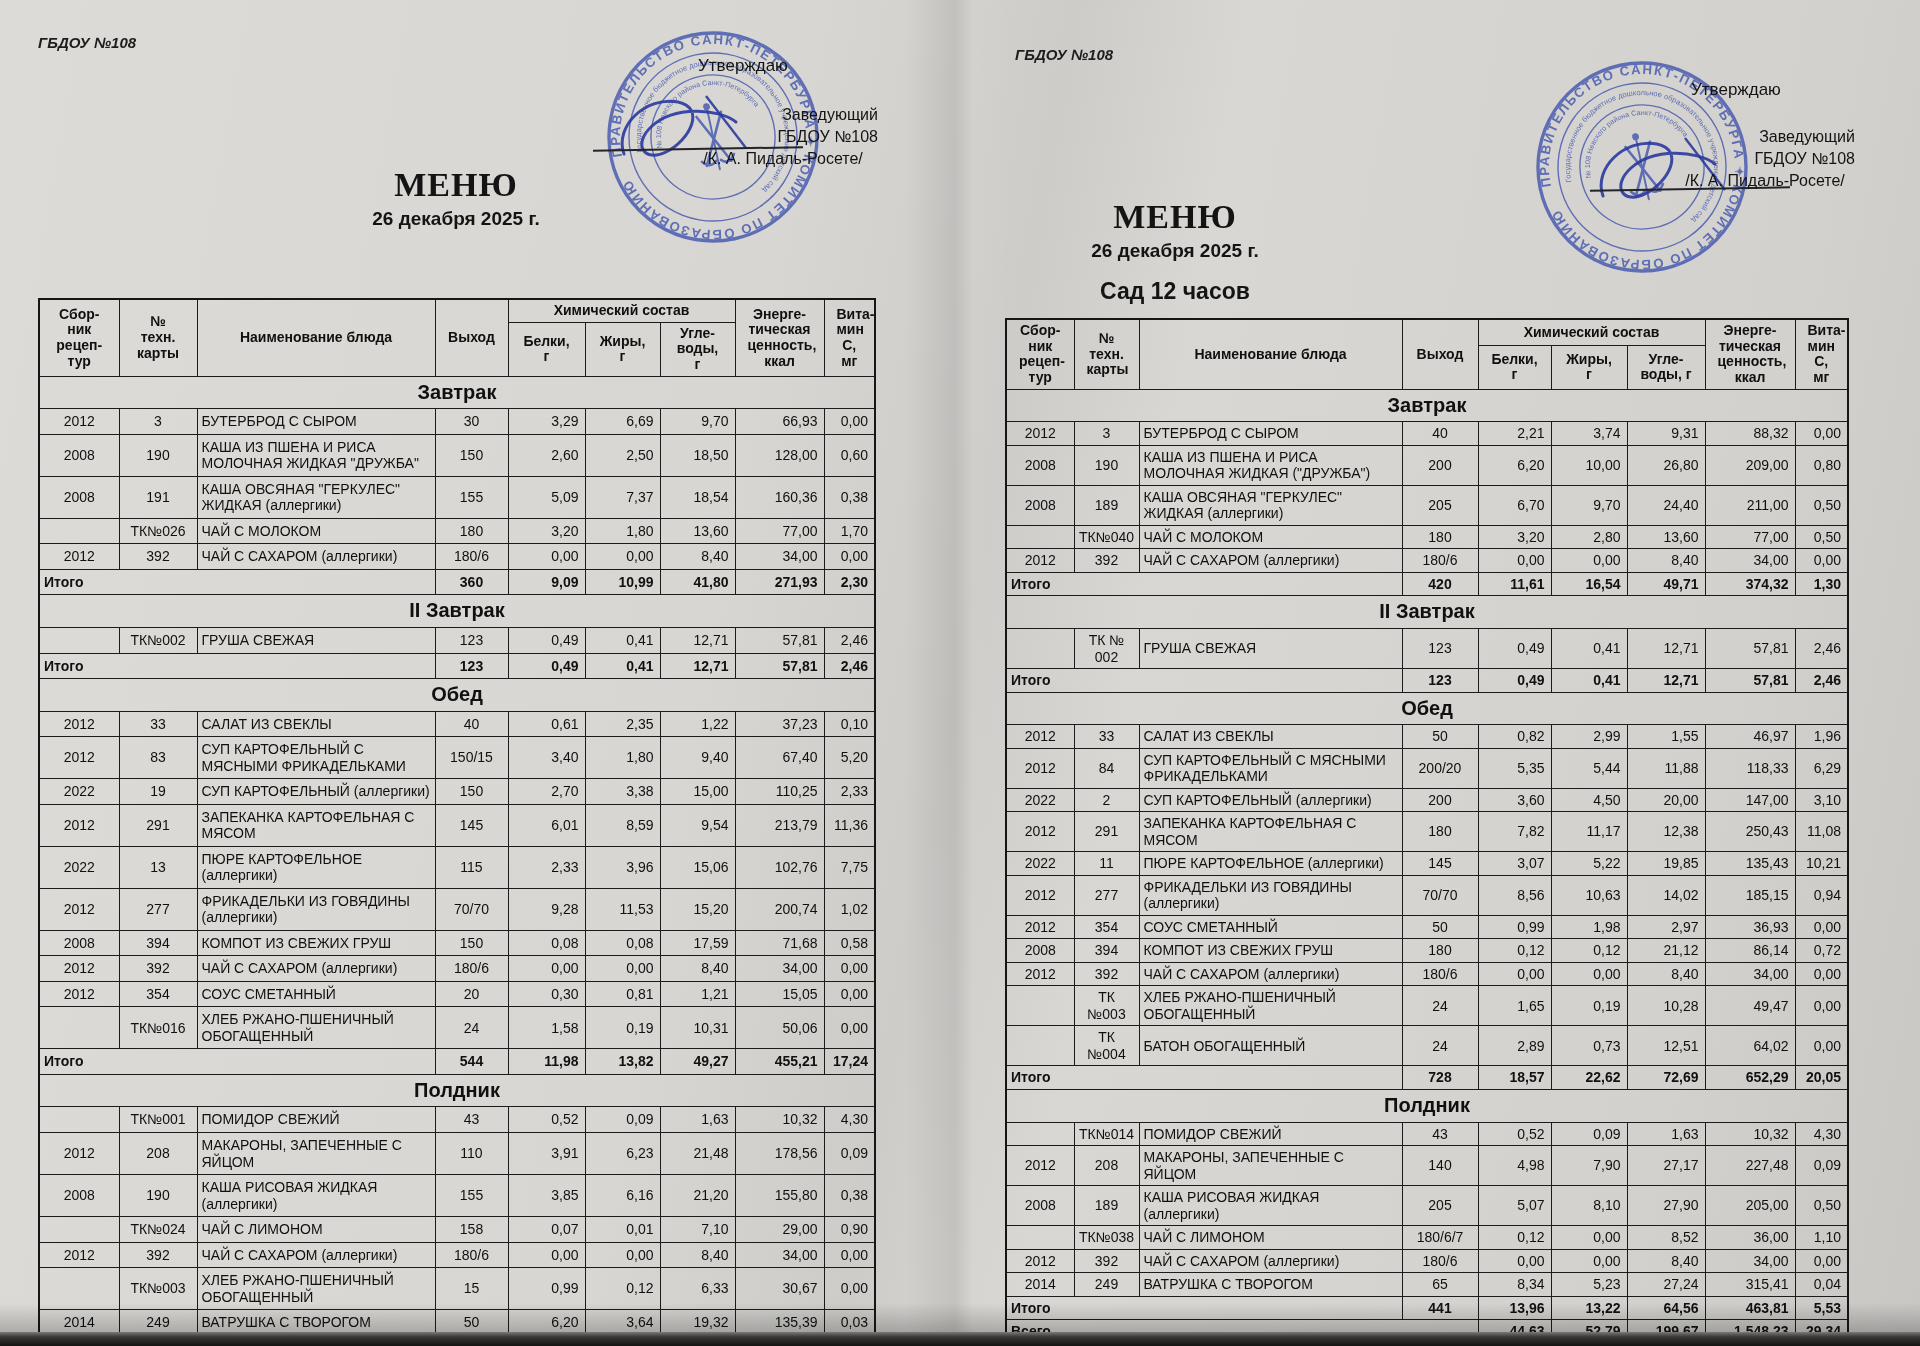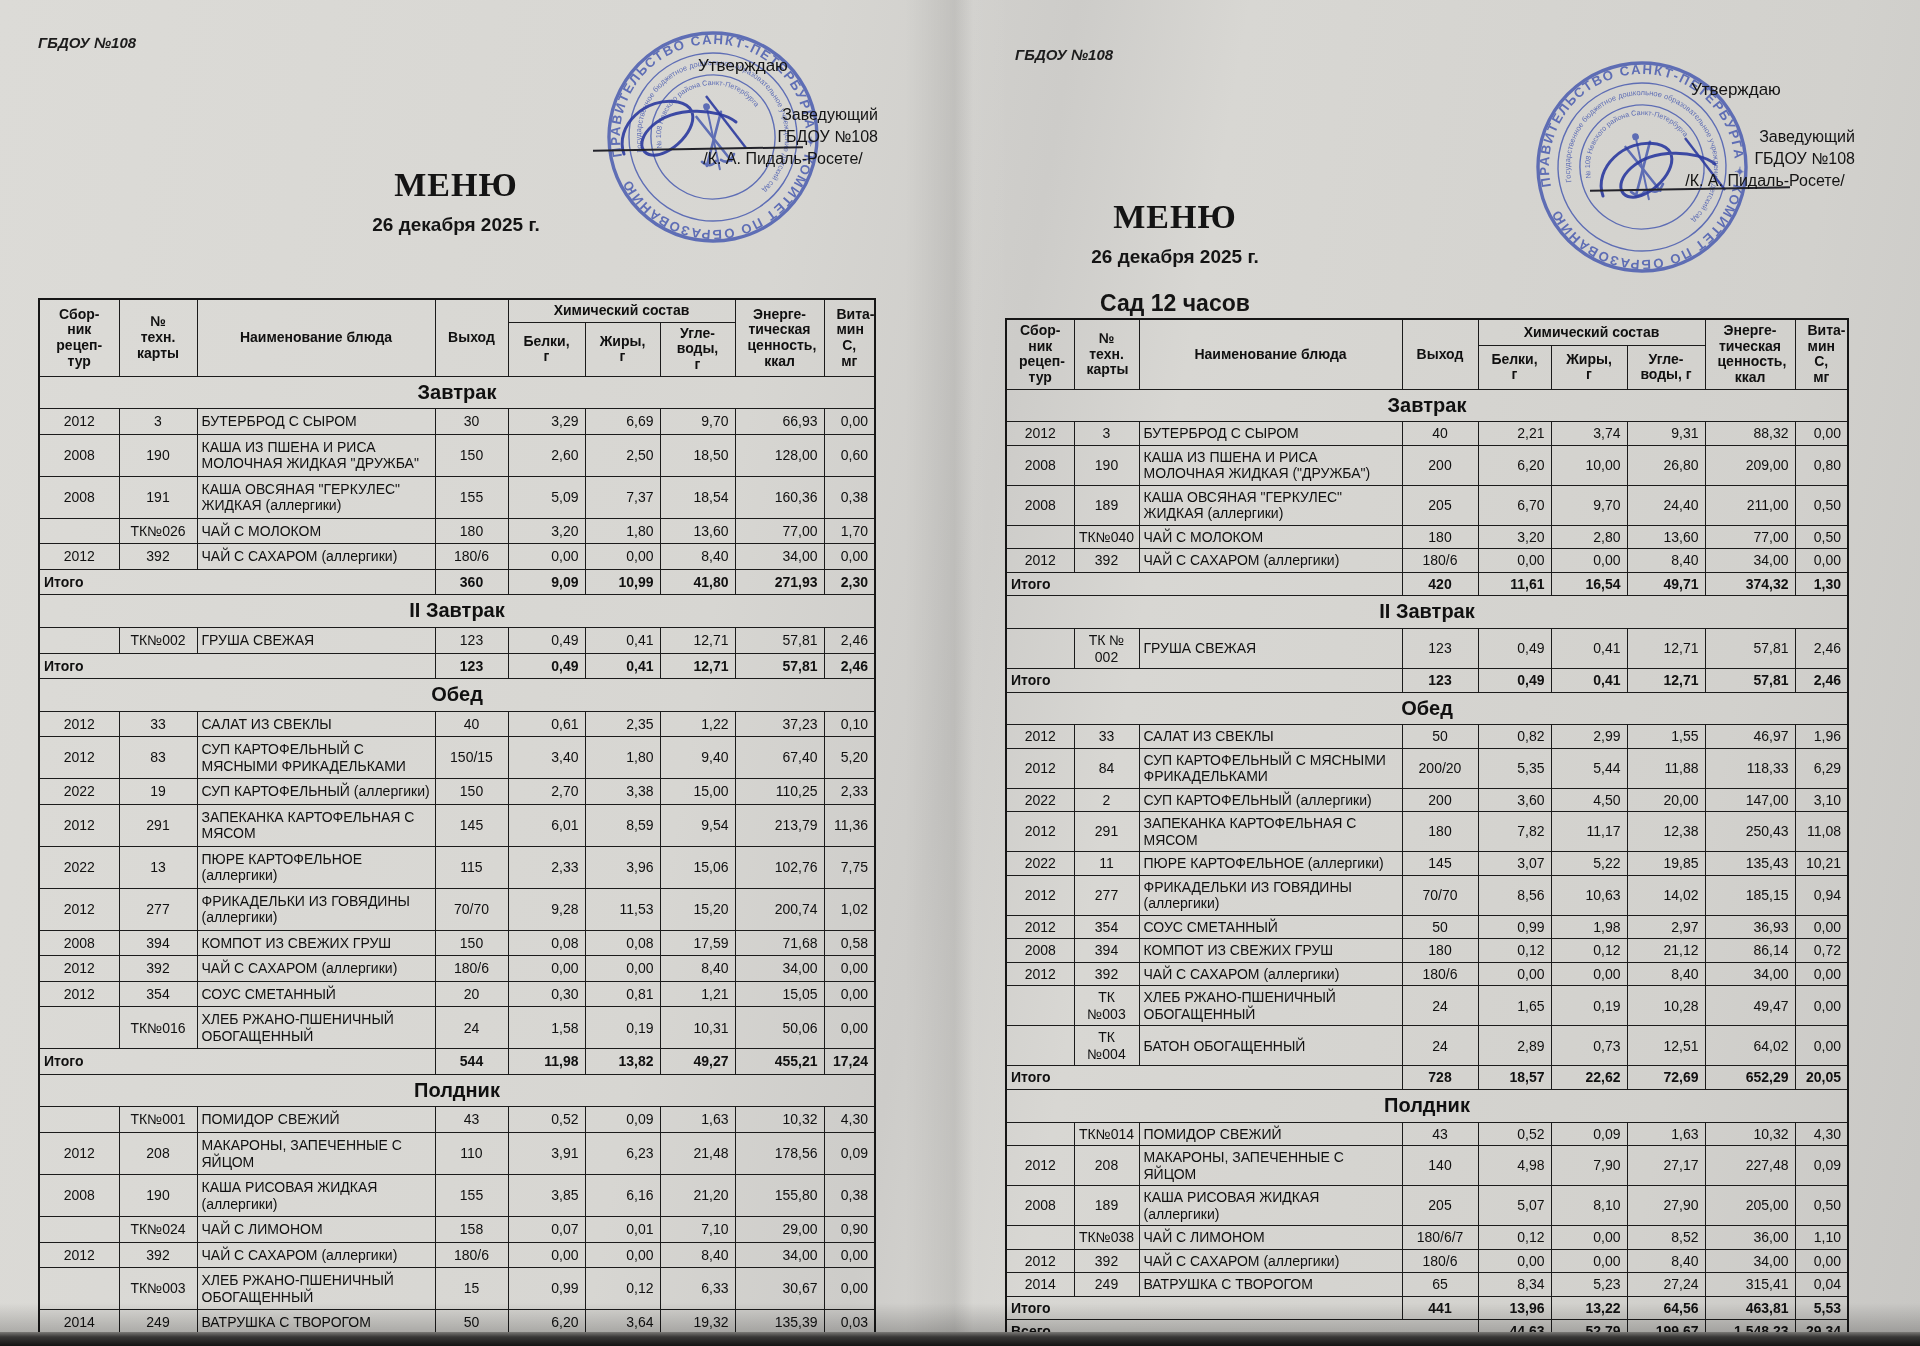--- a/index.html
+++ b/index.html
@@ -40,24 +40,24 @@
   .pg0 .ap-name{left:600px;top:130px;width:290px;}
   .pg1 .ap-name{left:620px;top:142px;width:280px;}
   .sign-line{position:absolute;height:2px;background:#23232a;transform:rotate(-1deg);}
   .pg0 .sign-line{left:555px;top:128px;width:210px;}
   .pg1 .sign-line{left:585px;top:158px;width:200px;}
 
   .titles{position:absolute;text-align:center;}
   .pg0 .titles{left:0;top:146px;width:836px;}
   .pg1 .titles{left:0;top:168px;width:340px;}
   .menu-title{font-family:"Liberation Serif",serif;font-weight:bold;font-size:34px;letter-spacing:1px;}
-  .menu-date{font-weight:bold;font-size:19px;margin-top:10px;}
+  .menu-date{font-weight:bold;font-size:19px;margin-top:4px;}
   .group-title{position:absolute;text-align:center;font-weight:bold;font-size:23px;}
   .pg0 .group-title{left:0;top:238px;width:836px;}
-  .pg1 .group-title{left:0;top:260px;width:340px;}
+  .pg1 .group-title{left:0;top:248px;width:340px;}
 
   .table-host{position:absolute;}
   .pg0 .table-host{left:0;top:278px;width:836px;}
   .pg1 .table-host{left:0;top:288px;width:842px;}
 
   table{border-collapse:collapse;table-layout:fixed;width:100%;background:transparent;}
   th,td{border:1.6px solid #1b1b1b;font-size:14px;color:#101010;overflow:hidden;}
   th{font-weight:bold;text-align:center;vertical-align:middle;white-space:pre-line;line-height:1.12;padding:3px 12px;}
   td{padding:4px 4px;line-height:1.18;vertical-align:middle;}
   .pg1 td{padding:3px 4px;}

